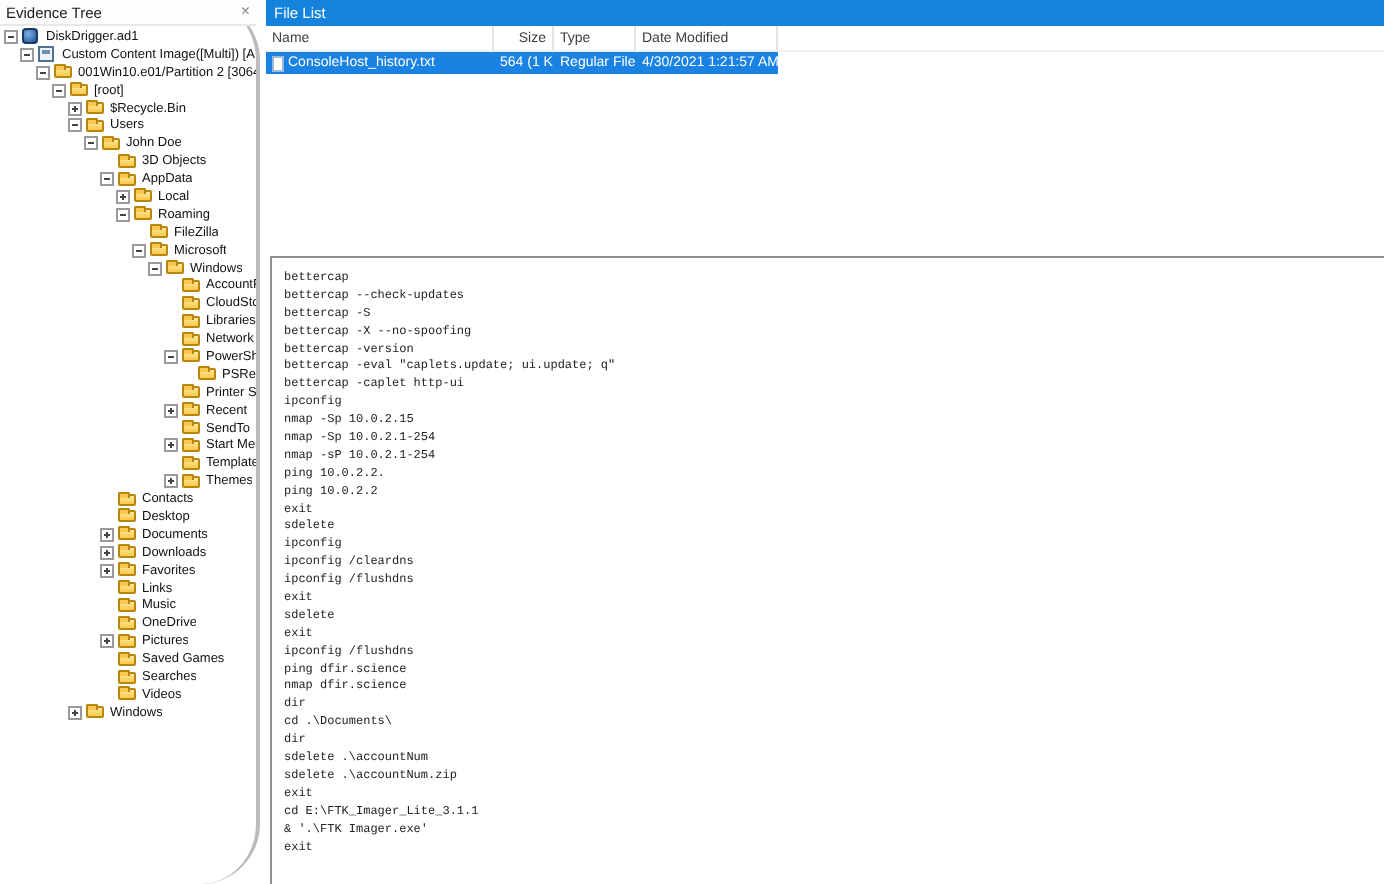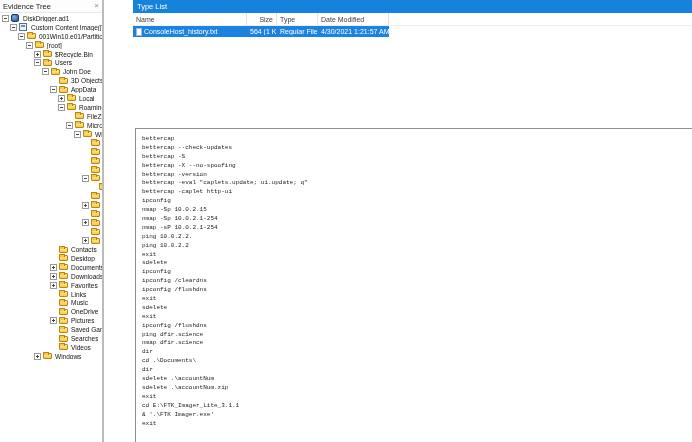--- a/index.html
+++ b/index.html
@@ -1,22 +1,22 @@
 <!DOCTYPE html>
 <html><head>
 <meta charset="utf-8">
 <style>
   * { box-sizing: border-box; margin: 0; padding: 0; }
   html,body { width:692px; height:442px; overflow:hidden; background:#fff;
               font-family:"Liberation Sans", sans-serif; }
   .app { position:relative; width:692px; height:442px; background:#fff; }
 
   
-  .left-pane { position:absolute; left:0; top:0; width:104px; height:442px;
-               background:#fff; border-right:2px solid #bcbcbc; }
+  .left-pane { position:absolute; left:0; top:0; width:130px; height:442px;
+               background:#fff; border-right:2px solid #bcbcbc;border-radius:30px; }
   .pane-header { height:13px; display:flex; align-items:center;
                  padding:0 3px; font-size:7.5px; color:#1a1a1a;
                  background:#fdfdfd; border-bottom:1px solid #e8e8e8; }
   .pane-header .title { flex:1; white-space:nowrap; overflow:hidden; }
   .pane-header .close { color:#8a8a8a; font-size:8px; line-height:8px; cursor:default; }
 
   .tree { padding-top:1px; overflow:hidden; height:428px; }
   .tree-row { height:8.9px; display:flex; align-items:center; white-space:nowrap;
               overflow:hidden; font-size:6.5px; color:#111; }
   .exp { flex:0 0 7px; width:7px; height:7px; border:1px solid #9a9a9a;
@@ -353,21 +353,21 @@
           <span class="ico">
             <span class="folder"></span>
           </span>
           <span class="tree-label">Windows</span>
         </div>
       </div>
   </div>
 
   <div class="right-pane">
     <div class="filelist-header">
-      <span>Type List</span>
+      <span>File List</span>
     </div>
     <div class="cols">
       <div class="col name">Name</div>
       <div class="col size">Size</div>
       <div class="col type">Type</div>
       <div class="col date">Date Modified</div>
     </div>
     <div id="file-rows">
         <div class="file-row">
           <div class="cell name">

